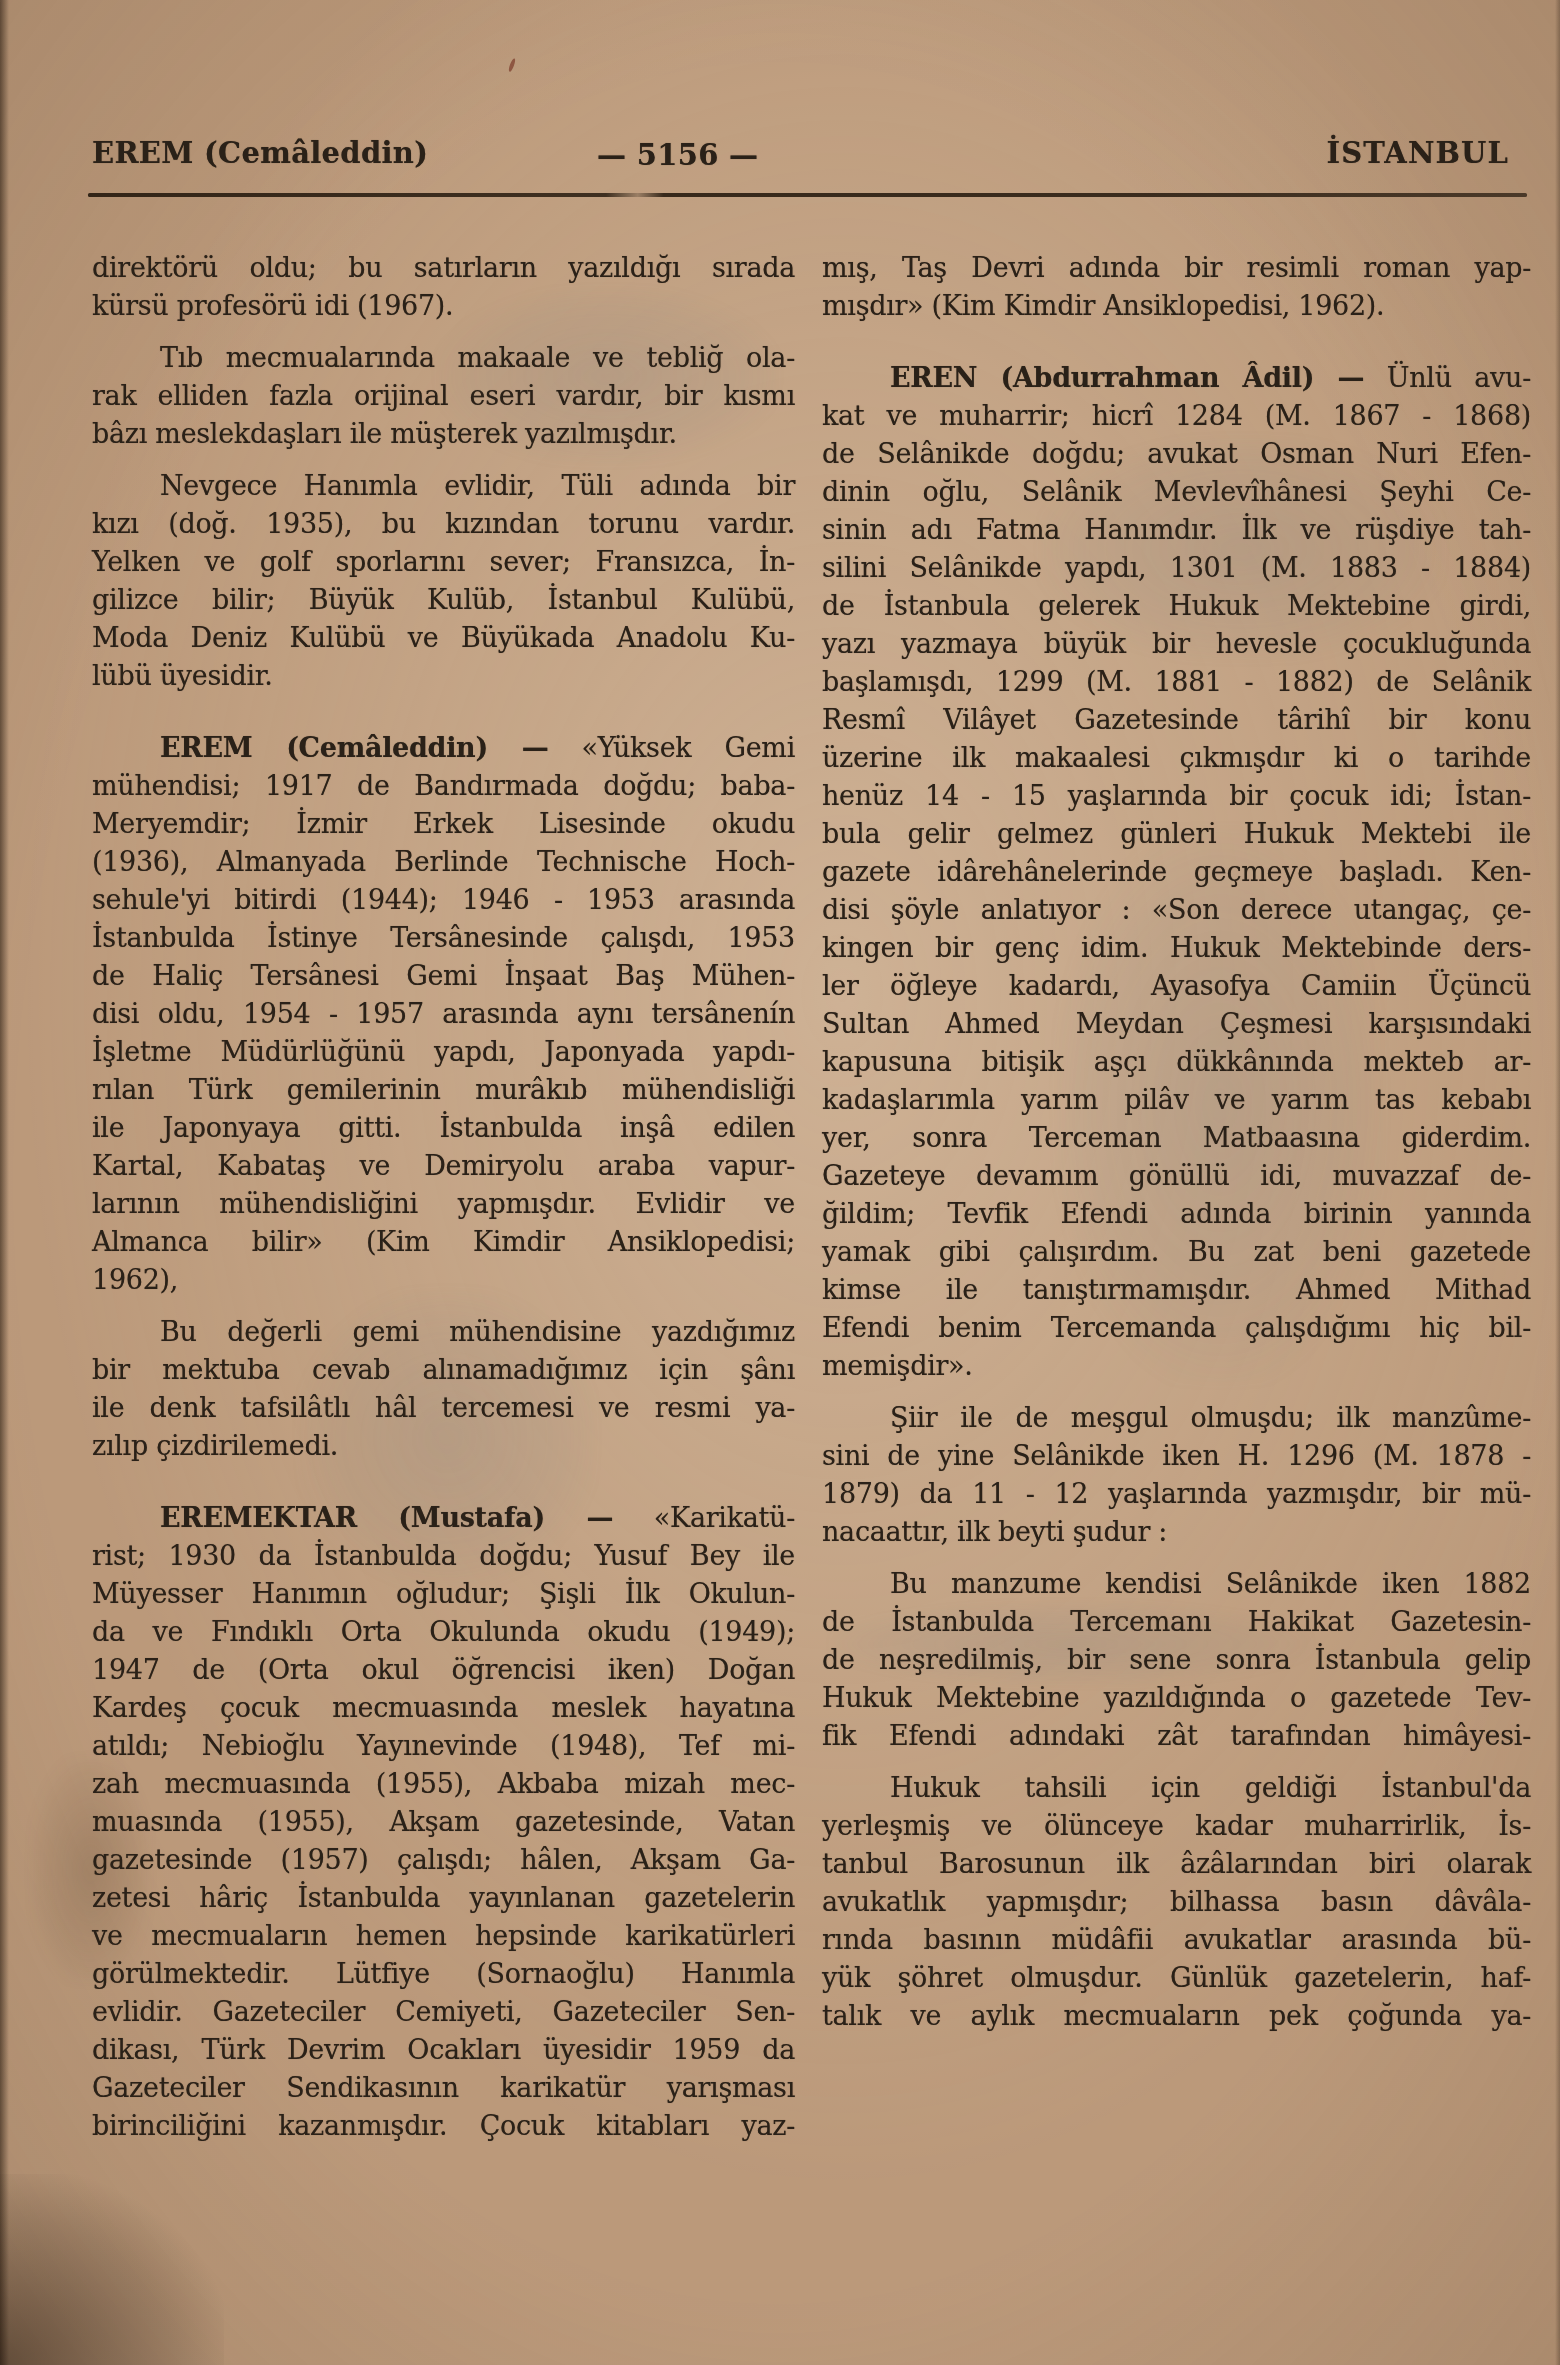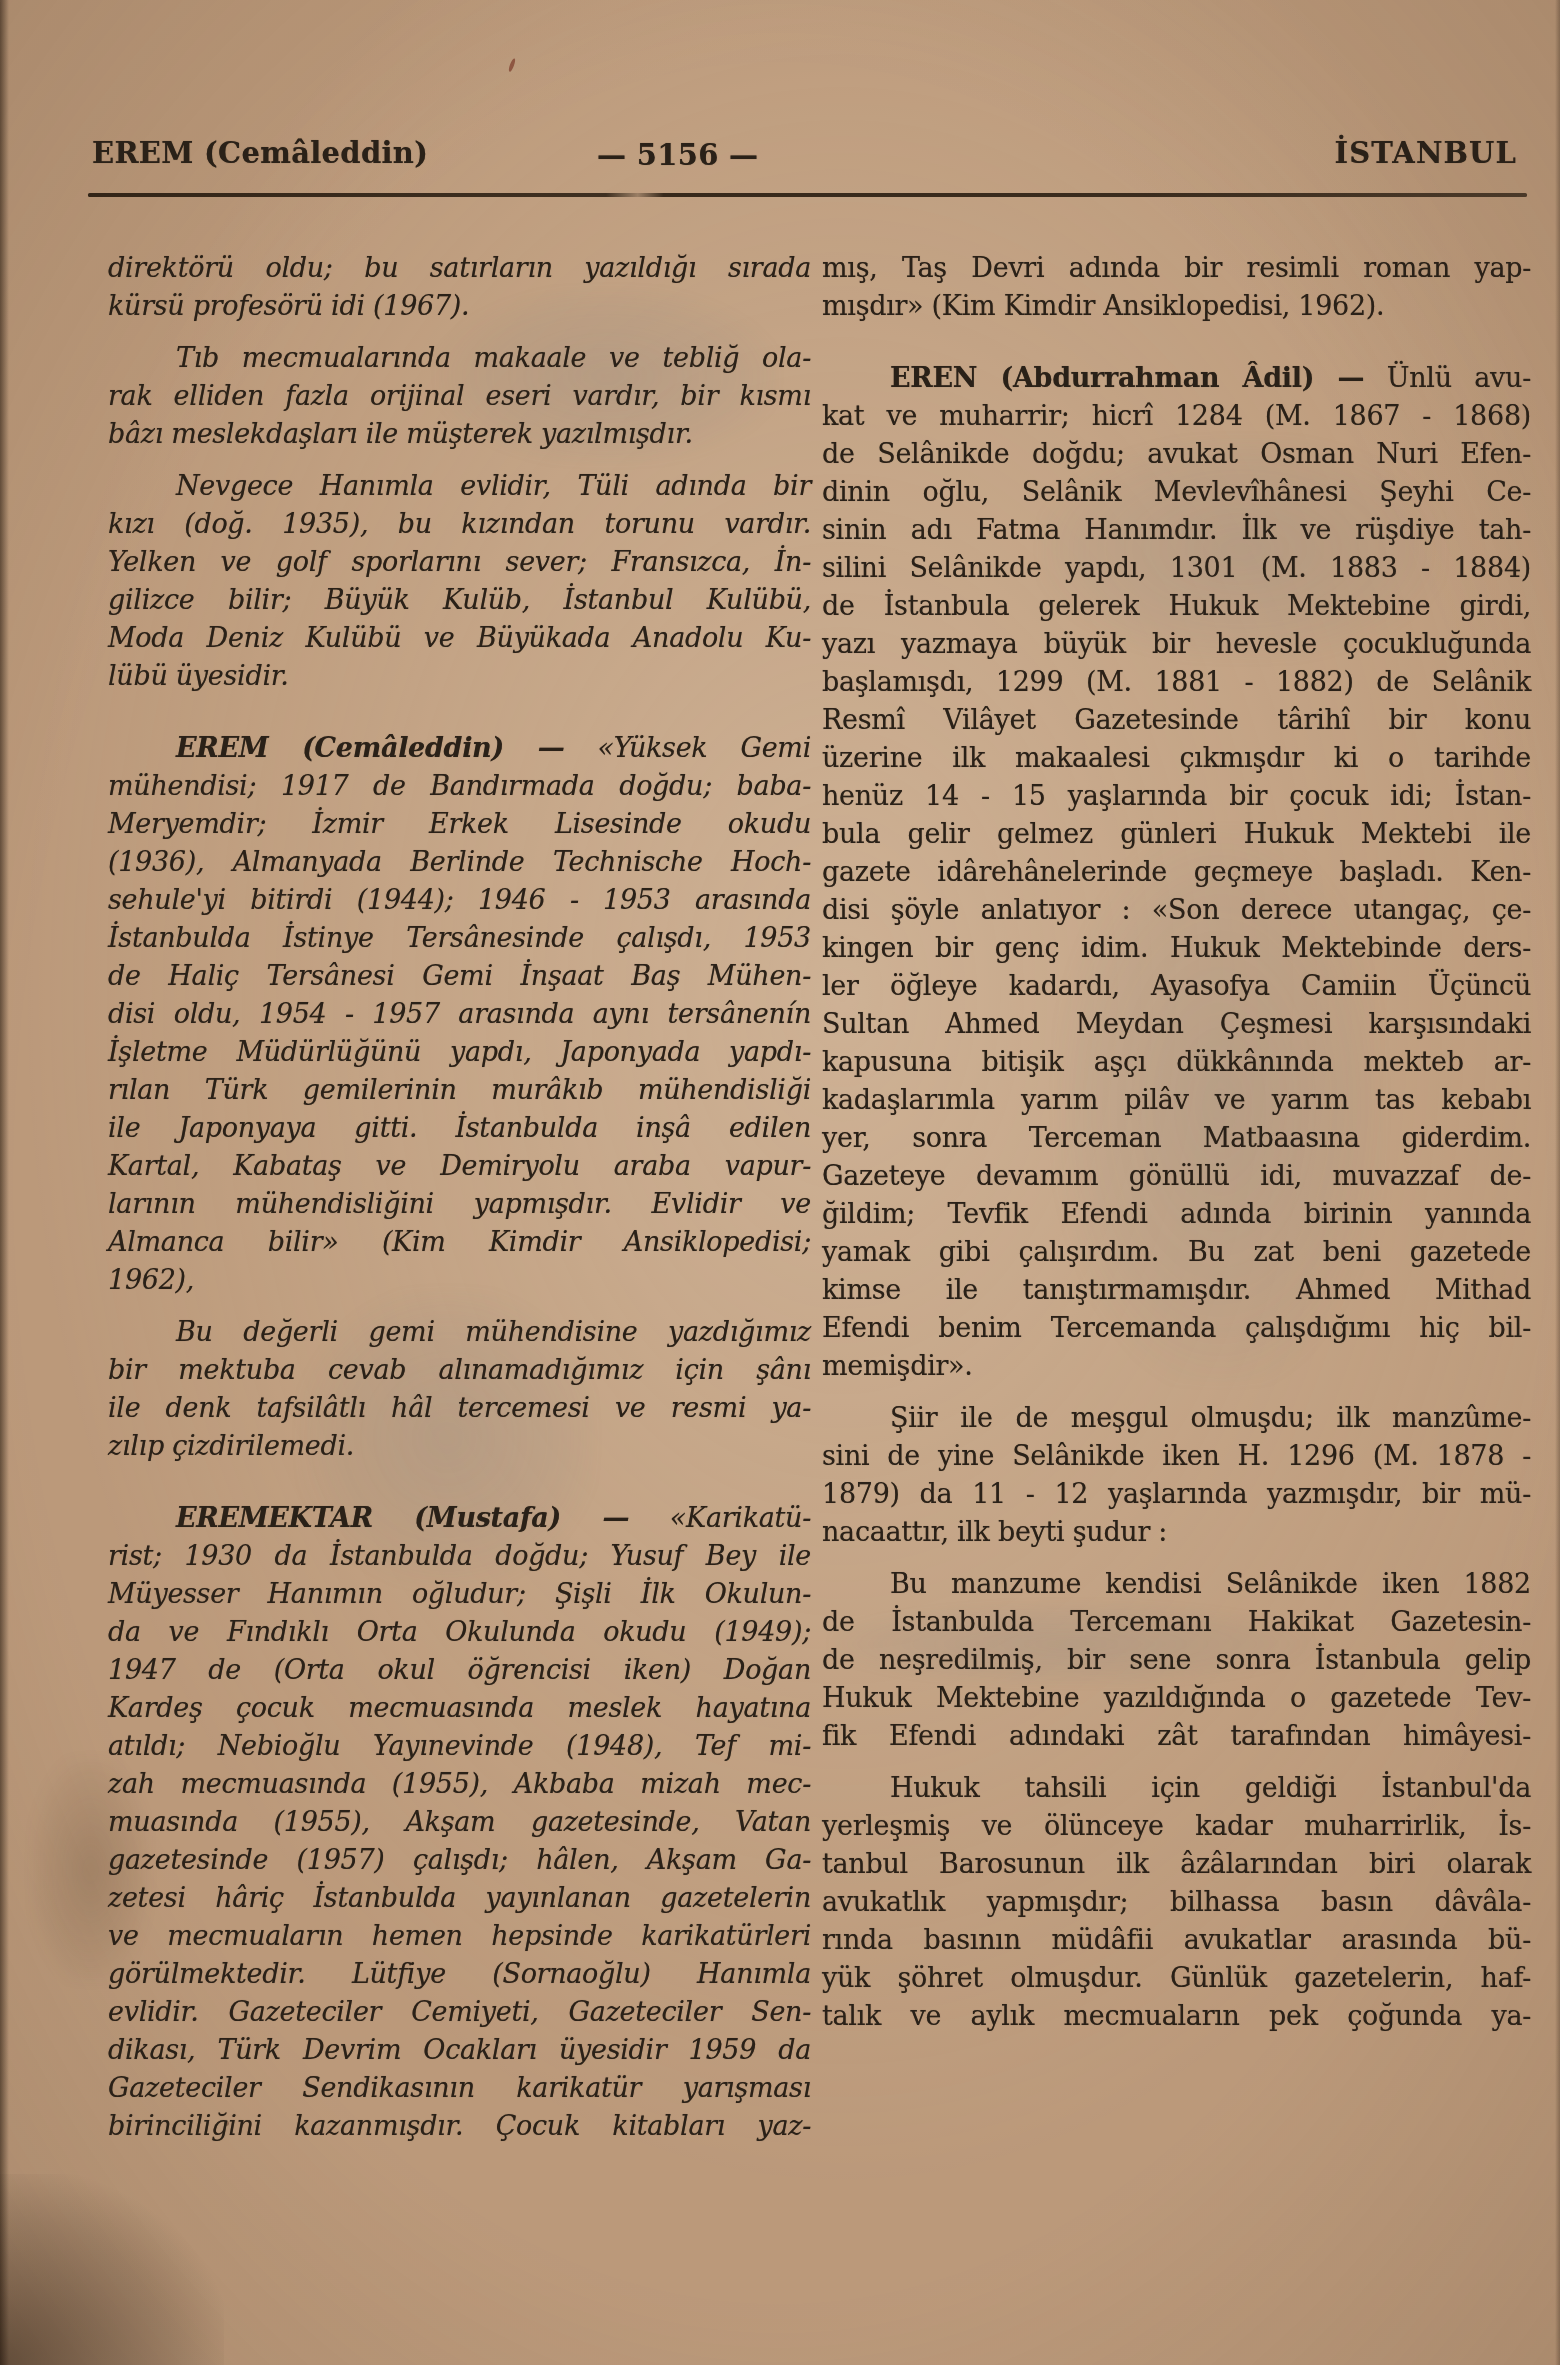--- a/index.html
+++ b/index.html
@@ -20,35 +20,35 @@
   .smudge.stain{background:radial-gradient(ellipse at center, rgba(70,48,28,0.20) 0%, rgba(70,48,28,0.07) 55%, rgba(0,0,0,0) 78%);}
   .edge-left{position:absolute;left:0;top:0;width:8.5px;height:100%;
     background:linear-gradient(to right, rgba(30,18,8,0.55), rgba(30,18,8,0.0));pointer-events:none;}
   .edge-right{position:absolute;right:0;top:0;width:6.4px;height:100%;
     background:linear-gradient(to left, rgba(30,18,8,0.35), rgba(30,18,8,0.0));pointer-events:none;}
   .corner-bl{position:absolute;left:0;bottom:0;width:224px;height:192px;
     background:radial-gradient(ellipse at 0% 100%, rgba(25,14,6,0.5) 0%, rgba(25,14,6,0.15) 55%, rgba(0,0,0,0) 75%);pointer-events:none;}
   .speck{position:absolute;border-radius:50%;pointer-events:none;}
 
   
-  .page-header{position:absolute;top:136px;left:0;right:4px;height:38px;
+  .page-header{position:absolute;top:136px;left:0;right:12px;height:38px;
     font-weight:bold;font-size:29px;letter-spacing:0.3px;
     text-shadow:0 0 0.8px rgba(38,28,16,0.55);}
   .h-left{position:absolute;left:92px;top:0;}
   .h-center{position:absolute;left:597px;width:245px;top:2.1px;}
   .h-right{position:absolute;right:40px;top:0;letter-spacing:1.1px;}
   .header-rule{position:absolute;top:193px;left:88px;width:1439px;height:3.7px;border-radius:1.6px;
     background:linear-gradient(to right,
       rgba(40,28,16,0.92) 0%, rgba(40,28,16,0.85) 36%, rgba(40,28,16,0.25) 38.2%,
       rgba(40,28,16,0.9) 40%, rgba(40,28,16,0.88) 74%, rgba(40,28,16,0.75) 100%);}
 
   
   .col{position:absolute;top:249px;font-size:27px;line-height:38px;
     text-shadow:0 0 0.7px rgba(40,28,16,0.5);}
-  .col-left{left:108px;width:703px;font-style:italic;}
+  .col-left{left:92px;width:703px;}
   .col-right{left:822px;width:709px;}
   .para{margin:0;}
   .para.body{margin-top:14px;}
   .para.entry{margin-top:34px;}
   .para.continuation{margin-top:0;}
   .para.verse{margin-top:14px;margin-bottom:9.6px;font-weight:bold;font-size:23.4px;line-height:34px;}
   .line{text-align:justify;text-align-last:justify;letter-spacing:-0.3px;}
   .line.final{text-align-last:left;}
   .para.indent .line:first-child{text-indent:68px;}
   .para.verse .line{text-align:left;text-align-last:left;text-indent:51px;}

